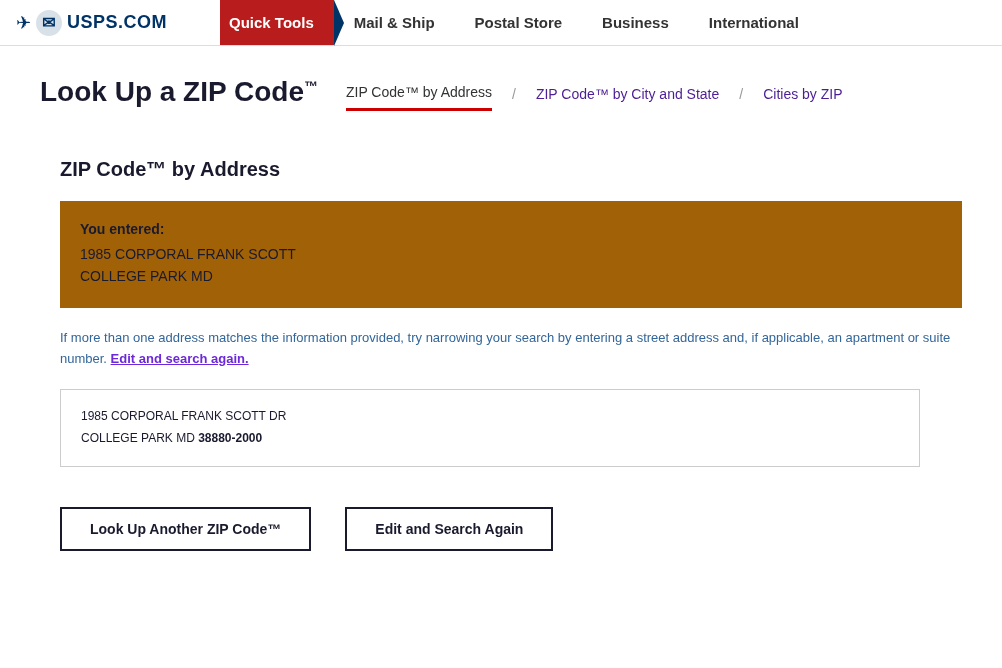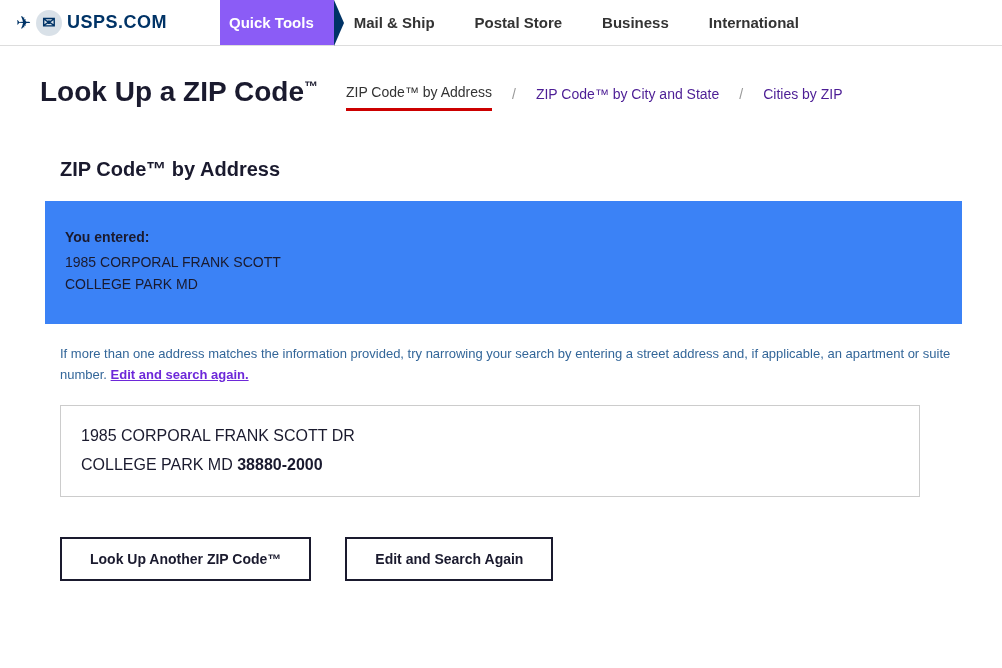--- a/index.html
+++ b/index.html
@@ -29,21 +29,21 @@
       align-items: center;
       padding: 0 20px;
       font-size: 15px;
       font-weight: 600;
       cursor: pointer;
       color: #333;
       text-decoration: none;
       white-space: nowrap;
     }
     .nav-item.active {
-      background: #8b5cf6;
+      background: #b91c1c;
       color: #fff;
       position: relative;
       padding-left: 9px;
     }
     .nav-item.active::after {
       content: '';
       position: absolute;
       right: -10px;
       top: 0;
       bottom: 0;
@@ -95,24 +95,24 @@
     .section-heading {
       font-size: 20px;
       font-weight: bold;
       color: #1a1a2e;
       margin-bottom: 20px;
       padding-left: 20px;
     }
 
     
     .you-entered-box {
-      background: #3b82f6;
-      padding: 28px 20px;
-      margin-bottom: 20px;
-      margin-left: 5px;
+      background: #a16207;
+      padding: 20px 20px;
+      margin-bottom: 20px;
+      margin-left: 20px;
       margin-right: 0;
     }
     .you-entered-label {
       font-weight: bold;
       margin-bottom: 6px;
       color: #1a1a2e;
       font-size: 14px;
     }
     .you-entered-address {
       color: #1a1a2e;
@@ -135,21 +135,21 @@
 
     
     .result-box {
       border: 1px solid #ccc;
       padding: 16px 20px;
       margin-left: 20px;
       margin-bottom: 40px;
       max-width: 860px;
     }
     .result-address {
-      font-size: 16px;
+      font-size: 12px;
       color: #1a1a2e;
       line-height: 1.8;
     }
     .result-address .zipcode {
       font-weight: bold;
     }
 
     
     .button-row {
       display: flex;

